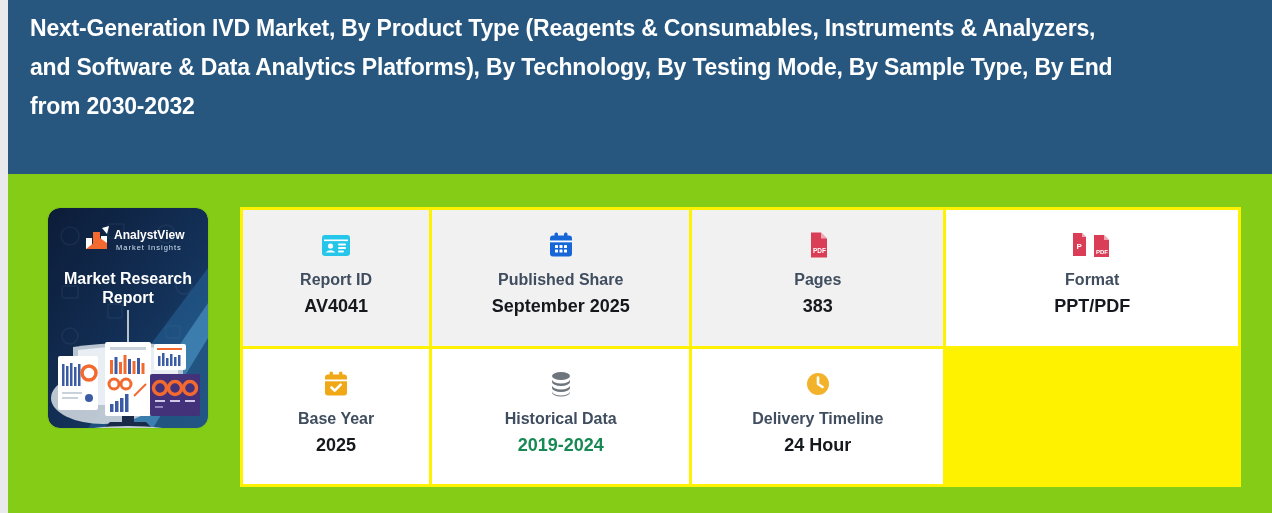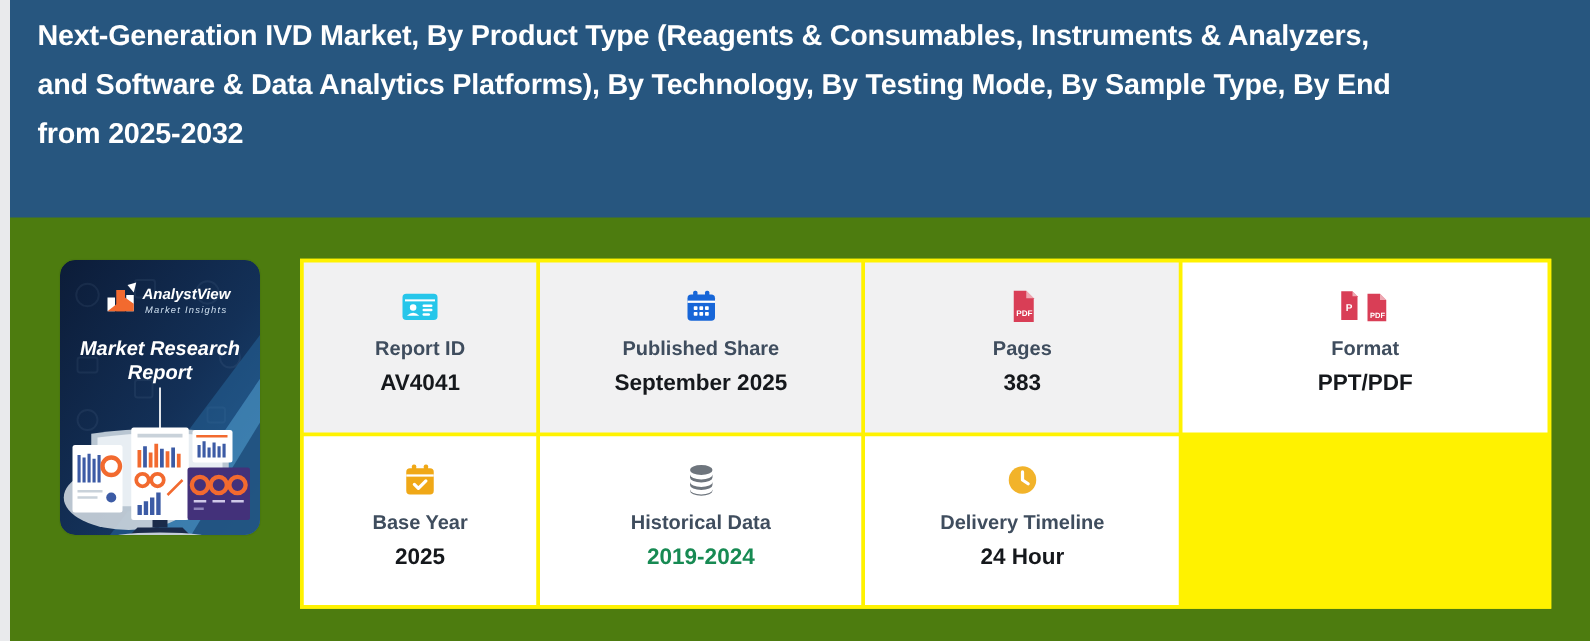--- a/index.html
+++ b/index.html
@@ -1,40 +1,40 @@
 <!DOCTYPE html>
 <html><head>
 <meta charset="utf-8">
 <style>
   html,body{margin:0;padding:0;background:#ffffff;font-family:"Liberation Sans",sans-serif;}
-  .page{position:relative;width:1272px;height:513px;background:#4d7c0f;overflow:hidden;}
+  .page{position:relative;width:1272px;height:513px;background:#84cc16;overflow:hidden;}
   .left-strip{position:absolute;left:0;top:0;width:8px;height:513px;background:#e9eaec;}
   .hero{position:absolute;left:8px;top:0;width:1264px;height:174px;background:#27567f;box-sizing:border-box;padding:9px 22px;}
   .hero .line{color:#ffffff;font-size:23px;line-height:39px;font-weight:700;letter-spacing:-0.2px;white-space:nowrap;}
-  .cover{position:absolute;left:48px;top:208px;width:160px;height:220px;border-radius:12px;overflow:hidden;box-shadow:0 0 0 1px rgba(0,0,0,0.04);font-style:italic;}
+  .cover{position:absolute;left:48px;top:208px;width:160px;height:220px;border-radius:12px;overflow:hidden;box-shadow:0 0 0 1px rgba(0,0,0,0.04);}
   .grid{position:absolute;left:240px;top:207px;width:1001px;height:280px;display:grid;
         grid-template-columns:189fr 261fr 255fr 296fr;grid-template-rows:1fr 1fr;
         gap:3px;background:#fff200;border:3px solid #fff200;box-sizing:border-box;}
   .cell{background:#ffffff;display:flex;flex-direction:column;align-items:center;justify-content:flex-start;padding-top:19px;box-sizing:border-box;}
   .cell.shaded{background:#f1f1f2;}
   .cell .icon{height:32px;display:flex;align-items:center;justify-content:center;}
   .cell .label{margin-top:10px;font-size:16px;font-weight:700;color:#3f4d5e;}
   .cell .value{margin-top:7px;font-size:18px;font-weight:700;color:#15181c;}
   .cell .value.green{color:#178a53;}
 </style>
 </head>
 <body>
 
 <div class="page">
   <div class="left-strip"></div>
 
   <header class="hero">
     <div class="line">Next-Generation IVD Market, By Product Type (Reagents &amp; Consumables, Instruments &amp; Analyzers,</div>
     <div class="line">and Software &amp; Data Analytics Platforms), By Technology, By Testing Mode, By Sample Type, By End</div>
-    <div class="line">from 2025-2032</div>
+    <div class="line">from 2030-2032</div>
   </header>
 
   <div class="cover">
     <svg width="160" height="220" viewBox="0 0 160 220">
       <defs>
         <linearGradient id="navy" x1="0" y1="0" x2="1" y2="1">
           <stop offset="0" stop-color="#0c1c38"></stop>
             <stop offset="0.55" stop-color="#133057"></stop>
             <stop offset="1" stop-color="#1c4a7a"></stop>
         </linearGradient>

